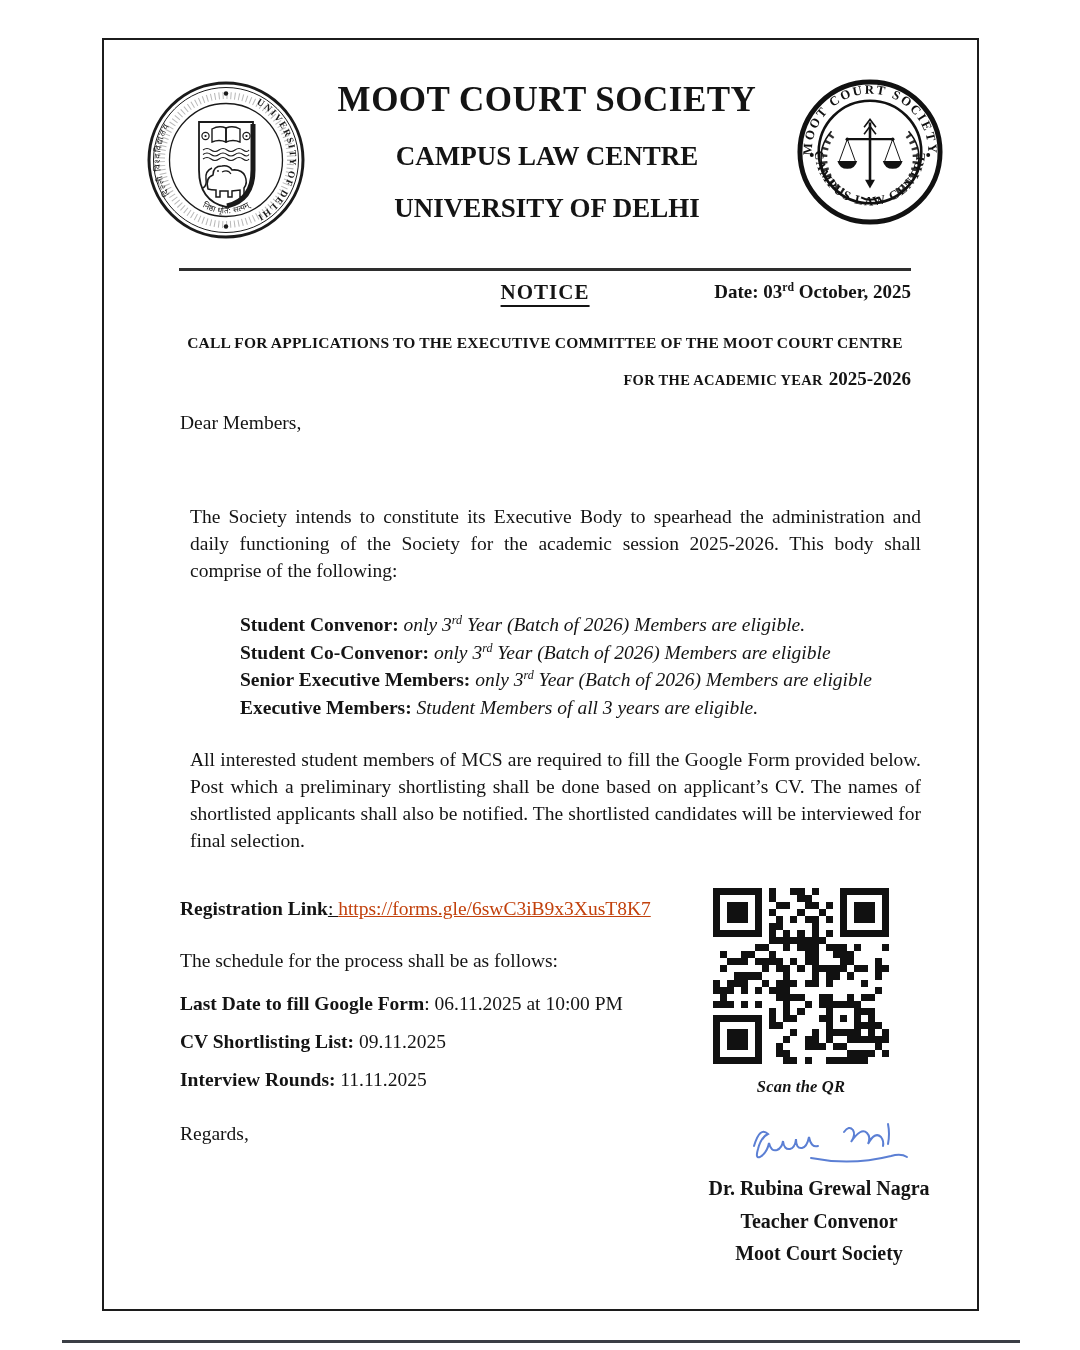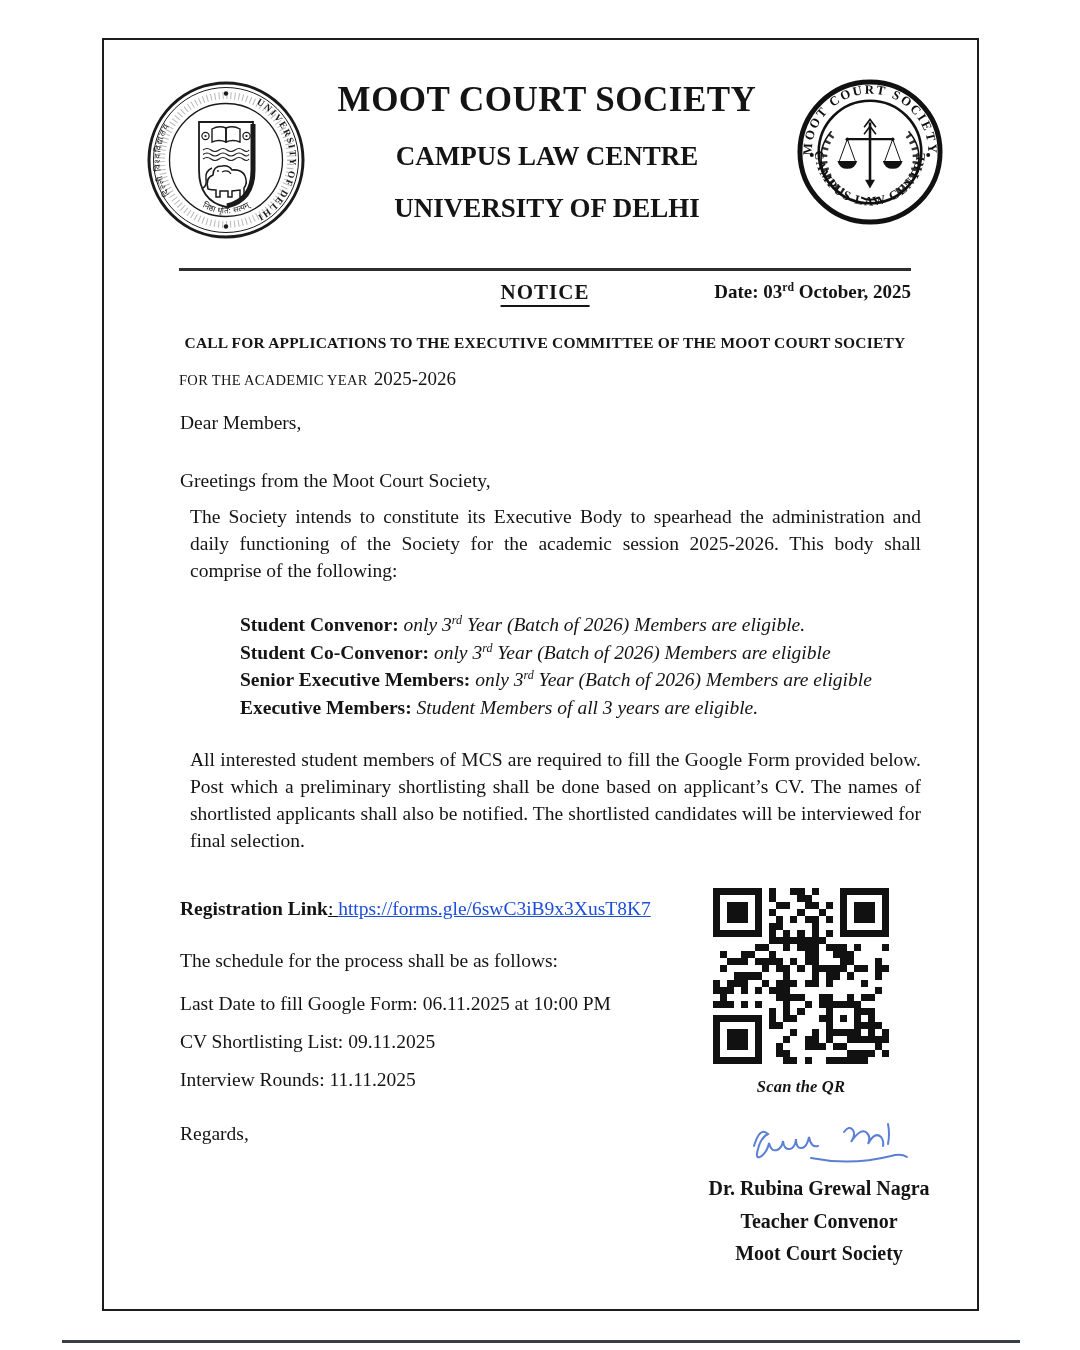--- a/index.html
+++ b/index.html
@@ -27,43 +27,43 @@
   .notice-label {
     position:absolute; left:50%; transform:translateX(-50%);
     font-size:21px; font-weight:bold; letter-spacing:1px;
     border-bottom:2px solid #141414; padding-bottom:0;
   }
   .notice-date { position:absolute; right:0; top:1px; font-size:19px; font-weight:bold; }
   sup { font-size:0.62em; vertical-align:super; line-height:0; }
 
   .subject1 { left:75px; top:294px; width:732px; text-align:center;
     font-size:15.5px; font-weight:bold; letter-spacing:0.2px; }
-  .subject2 { left:75px; top:328px; width:732px; text-align:left; font-weight:normal; }
+  .subject2 { left:75px; top:328px; width:732px; text-align:right; font-weight:bold; }
   .subject2 .small { font-size:14.5px; letter-spacing:0.3px; }
   .subject2 .year  { font-size:19px; margin-left:6px; }
 
   .bodytext { font-size:19.5px; }
   .salutation { left:76px; top:372px;text-align:right; }
   .greeting   { left:76px; top:430px; }
   .para { left:86px; width:731px; text-align:justify; line-height:27px; }
   .intro   { top:463px; }
   .process { top:706px; }
 
   .roles { left:136px; top:571px; width:640px; line-height:27.6px; font-size:19.5px; }
   .roles b { font-weight:bold; }
   .roles i { font-style:italic; }
 
   .reg-line { left:76px; top:858px; font-size:19.5px; }
   .reg-line b { font-weight:bold; }
   .reg-colon { text-decoration:underline; }
-  .reg-link { color:#1d4ed8; text-decoration:underline; cursor:pointer; }
+  .reg-link { color:#c2410c; text-decoration:underline; cursor:pointer; }
 
   .sched-intro { left:76px; top:910px; font-size:19.5px; }
   .sched { left:76px; font-size:19.5px; }
-  .sched b { font-weight:normal; }
+  .sched b { font-weight:bold; }
   .s1 { top:953px; } .s2 { top:991px; } .s3 { top:1029px; }
 
   .regards { left:76px; top:1083px; font-size:19.5px; }
 
   .qr-wrap { left:609px; top:848px; width:176px; }
   .qr-wrap svg { display:block; width:176px; height:176px; }
   .qr-caption { margin-top:13px; text-align:center; font-style:italic;
     font-size:16.5px; font-weight:bold; letter-spacing:0.2px; }
 
   .sig-svg { left:612px; top:1072px; }
@@ -165,27 +165,26 @@
       <path d="M88 84 h 20 q -2 8 -10 8 q -8 0 -10 -8 z" fill="#111"></path>
     </svg>
 
     <div class="abs rule"></div>
 
     <div class="abs notice-row">
       <span class="notice-label">NOTICE</span>
       <span class="notice-date"><span>Date: 03</span><sup>rd</sup><span> October, 2025</span></span>
     </div>
 
-    <div class="abs subject1">CALL FOR APPLICATIONS TO THE EXECUTIVE COMMITTEE OF THE MOOT COURT SOCIETY</div>
+    <div class="abs subject1">CALL FOR APPLICATIONS TO THE EXECUTIVE COMMITTEE OF THE MOOT COURT CENTRE</div>
     <div class="abs subject2">
       <span class="small">FOR THE ACADEMIC YEAR</span><span class="year">2025-2026</span>
     </div>
 
     <div class="abs bodytext salutation">Dear Members,</div>
-    <div class="abs bodytext greeting">Greetings from the Moot Court Society,</div>
     <div class="abs bodytext para intro">The Society intends to constitute its Executive Body to spearhead the administration and daily functioning of the Society for the academic session 2025-2026. This body shall comprise of the following:</div>
 
     <div class="abs roles">
       <div><b>Student Convenor:</b><i><span> only 3</span><sup>rd</sup><span> Year (Batch of 2026) Members are eligible.</span></i></div>
       <div><b>Student Co-Convenor:</b><i><span> only 3</span><sup>rd</sup><span> Year (Batch of 2026) Members are eligible</span></i></div>
       <div><b>Senior Executive Members:</b><i><span> only 3</span><sup>rd</sup><span> Year (Batch of 2026) Members are eligible</span></i></div>
       <div><b>Executive Members:</b><i><span> Student Members of all 3 years are eligible.</span><sup></sup><span></span></i></div>
     </div>
 
     <div class="abs bodytext para process">All interested student members of MCS are required to fill the Google Form provided below. Post which a preliminary shortlisting shall be done based on applicant’s CV. The names of shortlisted applicants shall also be notified. The shortlisted candidates will be interviewed for final selection.</div>

